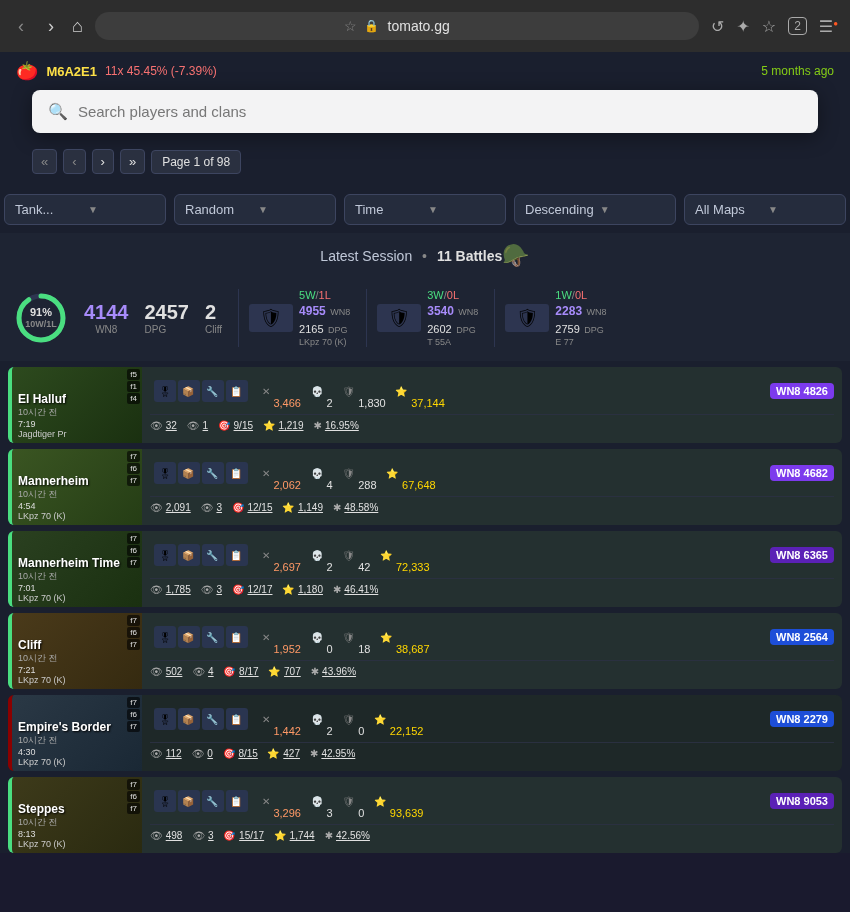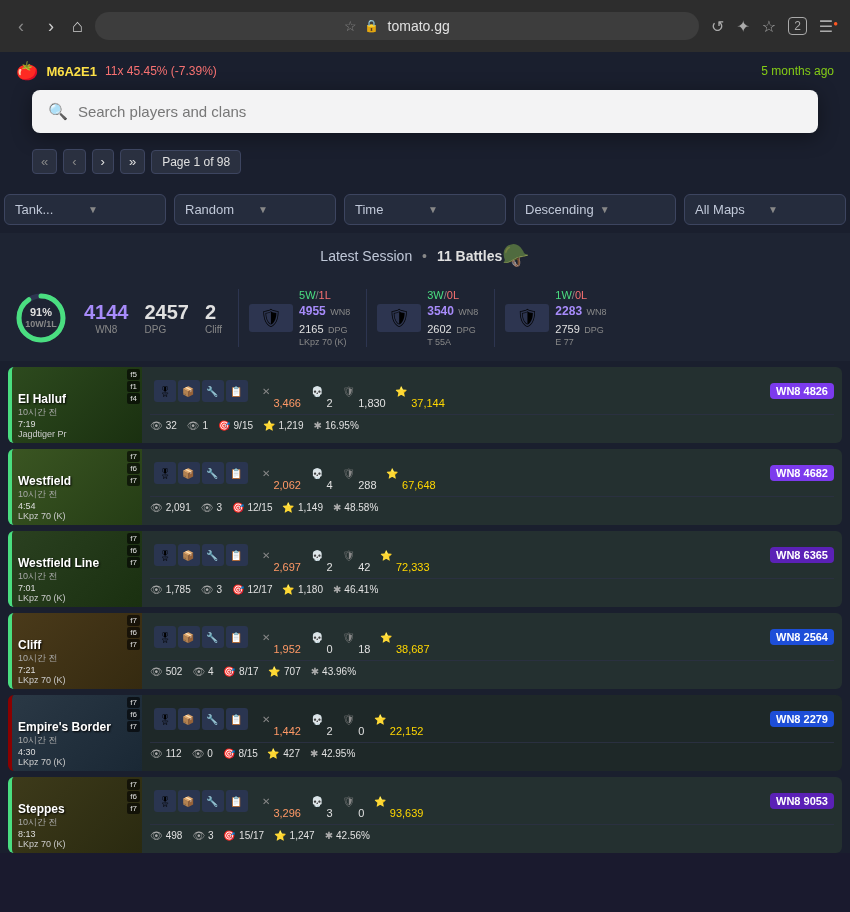--- a/index.html
+++ b/index.html
@@ -299,21 +299,21 @@
       padding: 2px 6px;
       border-radius: 4px;
     }
 
     .stat-row2 {
       display: flex;
       align-items: center;
       gap: 10px;
     }
     .stat-small { font-size: 10px; color: #aaa; display: flex; align-items: center; gap: 3px; }
-    .stat-small-val { color: #e0e0e0; }
+    .stat-small-val { color: #e0e0e0; text-decoration: underline; }
 
     
     .medals-area {
       display: flex;
       gap: 2px;
       align-items: center;
       margin: 0 4px;
     }
     .medal-box {
       width: 22px; height: 22px;
@@ -564,21 +564,21 @@
       <div class="battle-row" style="border-left-color: rgb(74, 222, 128); background: rgb(36, 48, 48);">
     <div class="battle-row-inner">
       <div class="battle-map-img map-color-westfield">
         <div class="map-bg">
           <div class="tier-badges">
             <span class="tier-badge">f7</span>
                 <span class="tier-badge">f6</span>
                 <span class="tier-badge">f7</span>
           </div>
           <div class="map-info">
-            <div class="map-name">Westfield</div>
+            <div class="map-name">Mannerheim</div>
             <div class="map-time-ago">10시간 전</div>
             <div class="map-duration">4:54</div>
             <div class="map-tank-name">LKpz 70 (K)</div>
           </div>
         </div>
       </div>
       <div class="battle-stats">
         <div class="battle-stats-row">
           <div class="medals-area">
             <div class="medal-box">🎖</div>
@@ -635,21 +635,21 @@
       <div class="battle-row" style="border-left-color: rgb(74, 222, 128); background: rgb(36, 48, 48);">
     <div class="battle-row-inner">
       <div class="battle-map-img map-color-mannerheim">
         <div class="map-bg">
           <div class="tier-badges">
             <span class="tier-badge">f7</span>
                 <span class="tier-badge">f6</span>
                 <span class="tier-badge">f7</span>
           </div>
           <div class="map-info">
-            <div class="map-name">Westfield Line</div>
+            <div class="map-name">Mannerheim Time</div>
             <div class="map-time-ago">10시간 전</div>
             <div class="map-duration">7:01</div>
             <div class="map-tank-name">LKpz 70 (K)</div>
           </div>
         </div>
       </div>
       <div class="battle-stats">
         <div class="battle-stats-row">
           <div class="medals-area">
             <div class="medal-box">🎖</div>
@@ -899,21 +899,21 @@
           <div class="stat-small">
             <span>👁</span>
             <span class="stat-small-val">3</span>
           </div>
           <div class="stat-small">
             <span>🎯</span>
             <span class="stat-small-val">15/17</span>
           </div>
           <div class="stat-small">
             <span>⭐</span>
-            <span class="stat-small-val">1,247</span>
+            <span class="stat-small-val">1,744</span>
           </div>
           <div class="stat-small">
             <span>✱</span>
             <span class="stat-small-val">42.56%</span>
           </div>
         </div>
       </div>
     </div>
   </div>
     </div>

